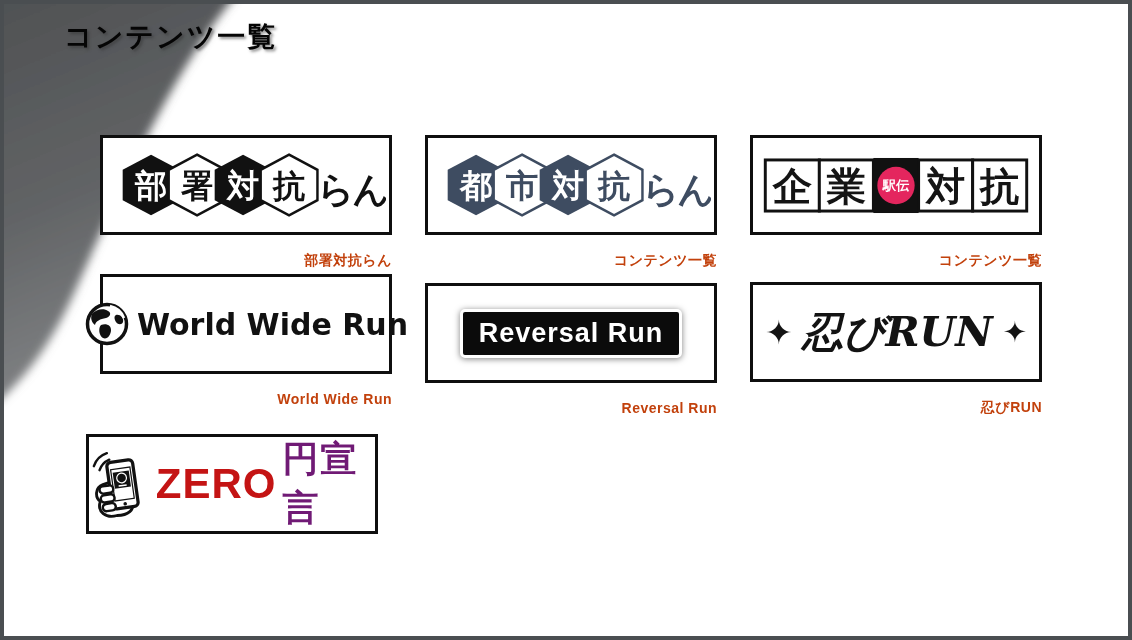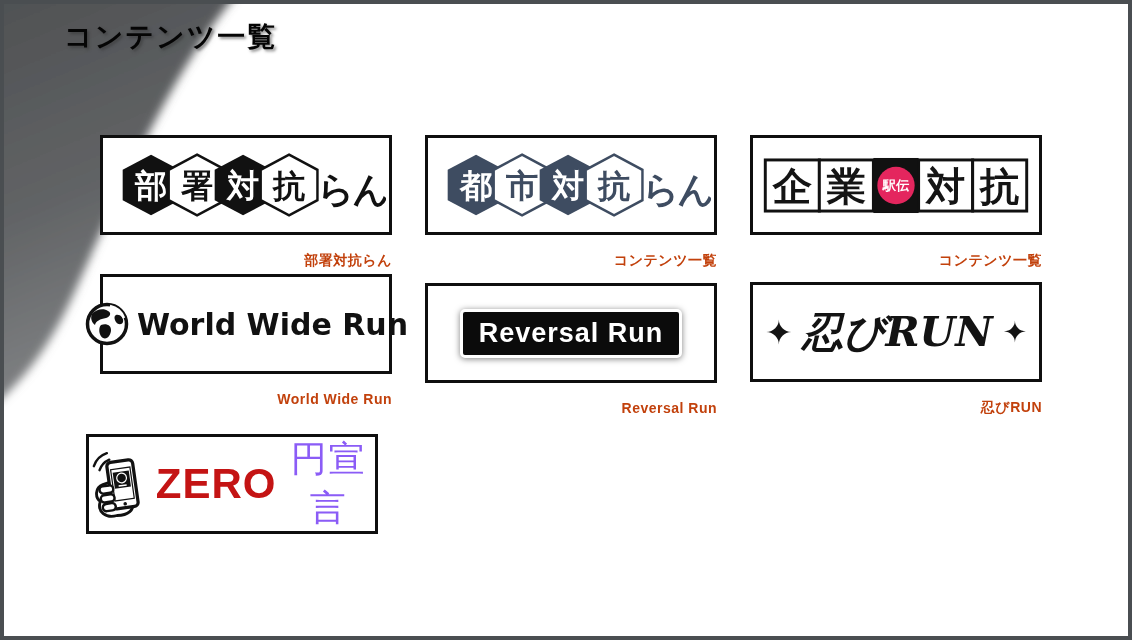--- a/index.html
+++ b/index.html
@@ -54,21 +54,21 @@
     box-shadow:0 1px 6px rgba(0,0,0,.5);white-space:nowrap;
   }
   
   .shinobi-row{display:flex;align-items:center;gap:10px;color:#131313;}
   .shinobi-text{font-family:"DejaVu Serif",serif;font-weight:bold;font-style:italic;font-size:41px;white-space:nowrap;}
   .star{font-family:"DejaVu Sans",sans-serif;font-size:33px;font-weight:bold;}
   .star.small{font-size:29px;}
   
   .zero-row{display:flex;align-items:center;gap:10px;}
   .zero-red{font-size:42px;font-weight:800;letter-spacing:1px;color:#c41414;}
-  .zero-rest{font-size:36px;font-weight:normal;letter-spacing:2px;color:#8b5cf6;margin-left:-4px;text-align:center;}
+  .zero-rest{font-size:36px;font-weight:bold;letter-spacing:2px;color:#701a75;margin-left:-4px;}
   svg text{user-select:none;}
 </style>
 </head>
 <body>
 
 <div class="page">
 
   <svg class="corner-svg" width="270" height="420" viewBox="0 0 270 420" aria-hidden="true">
     <defs>
       <linearGradient id="cornerGrad" x1="0" y1="0" x2="0.25" y2="1">

